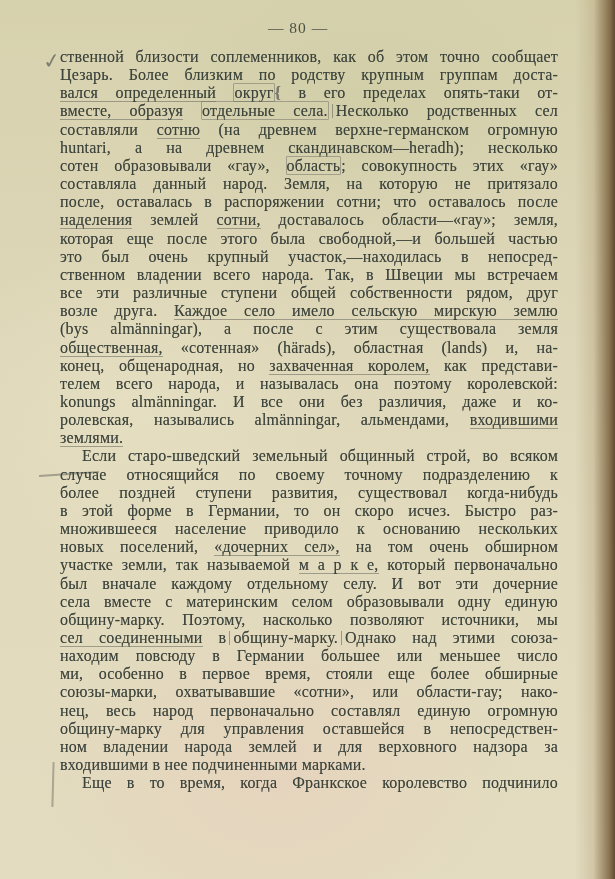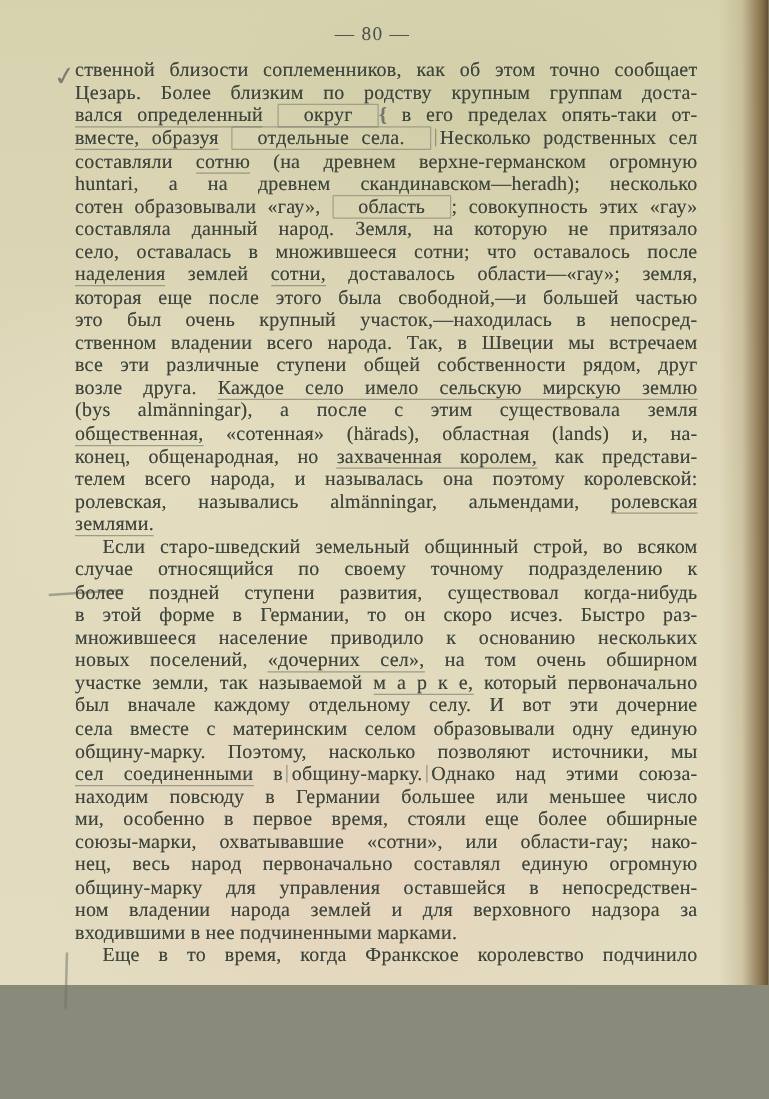--- a/index.html
+++ b/index.html
@@ -1,18 +1,18 @@
 <!DOCTYPE html>
 <html><head>
 <meta charset="utf-8">
 <style>
   html,body{margin:0;padding:0;}
   body{width:615px;height:879px;overflow:hidden;background:#8a8a7a;}
   .page{
-    position:relative;width:615px;height:788px;
+    position:relative;width:615px;height:879px;
     background:
       radial-gradient(55% 28% at 45% 88%, rgba(233,206,188,0.55), rgba(233,206,188,0) 70%),
       radial-gradient(45% 25% at 22% 46%, rgba(238,232,202,0.40), rgba(238,232,202,0) 75%),
       radial-gradient(50% 20% at 60% 12%, rgba(198,199,156,0.45), rgba(198,199,156,0) 75%),
       linear-gradient(90deg, rgba(0,0,0,0) 0%, rgba(0,0,0,0) 93.5%, rgba(166,146,104,0.30) 96.5%, rgba(122,96,60,0.85) 99.1%, rgba(88,68,42,0.95) 100%),
       linear-gradient(180deg, #d7d2ae 0%, #dcd5b6 30%, #e1dabd 60%, #e3dcc0 100%);
     font-family:"Liberation Serif","DejaVu Serif",serif;
     color:#3d443c;
   }
   .pageno{
@@ -21,21 +21,21 @@
   }
   .text-block{
     position:absolute;left:60px;top:48px;width:498px;
     font-size:16px;line-height:18.15px;letter-spacing:0.2px;
     text-shadow:0 0 0.5px rgba(61,68,60,0.55);
   }
   .line{white-space:nowrap;text-align:justify;text-align-last:justify;}
   .line.nojust{text-align-last:left;}
   .line.indent{text-indent:22px;}
   .u{border-bottom:1.6px solid rgba(112,113,102,0.60);}
-  .box{border:1.3px solid rgba(118,119,108,0.55);border-radius:1px;padding:0 20px;}
+  .box{border:1.3px solid rgba(118,119,108,0.55);border-radius:1px;padding:0 0;}
   .pencil{color:#76776c;font-weight:bold;}
   .vbar{display:inline-block;width:0;height:14px;border-left:1.6px solid rgba(112,113,102,0.65);
         vertical-align:-2px;margin:0 3px;}
   .checkmark{
     position:absolute;left:43px;top:49px;font-size:21px;color:#6f7066;
     transform:rotate(-8deg);font-family:"DejaVu Sans",sans-serif;opacity:0.85;
   }
   .margin-dash{
     position:absolute;left:39px;top:473px;width:60px;height:0;
     border-top:2px solid rgba(110,111,100,0.55);transform:rotate(-4deg);
@@ -55,32 +55,33 @@
   <div class="margin-vline"></div>
   <div class="text-block">
       <div class="line"><span>ственной близости соплеменников, как об этом точно сообщает</span></div>
       <div class="line"><span>Цезарь. Более близким по родству крупным группам доста-</span></div>
       <div class="line"><span class="u">вался определенный</span><span> </span><span class="box">округ</span><span class="pencil">{</span><span> в его пределах опять-таки от-</span></div>
       <div class="line"><span class="u">вместе, образуя</span><span> </span><span class="box">отдельные села.</span><span class="vbar"></span><span>Несколько родственных сел</span></div>
       <div class="line"><span>составляли </span><span class="u">сотню</span><span> (на древнем верхне-германском огромную</span></div>
       <div class="line"><span>huntari, а на древнем скандинавском—heradh); несколько</span></div>
       <div class="line"><span>сотен образовывали «гау», </span><span class="box">область</span><span>; совокупность этих «гау»</span></div>
       <div class="line"><span>составляла данный народ. Земля, на которую не притязало</span></div>
-      <div class="line"><span>село, оставалась в множившееся сотни; что оставалось после</span></div>
+      <div class="line"><span>после, оставалась в распоряжении сотни; что оставалось после</span></div>
       <div class="line"><span class="u">наделения</span><span> землей </span><span class="u">сотни,</span><span> доставалось области—«гау»; земля,</span></div>
       <div class="line"><span>которая еще после этого была свободной,—и большей частью</span></div>
       <div class="line"><span>это был очень крупный участок,—находилась в непосред-</span></div>
       <div class="line"><span>ственном владении всего народа. Так, в Швеции мы встречаем</span></div>
       <div class="line"><span>все эти различные ступени общей собственности рядом, друг</span></div>
       <div class="line"><span>возле друга. </span><span class="u">Каждое село имело сельскую мирскую землю</span></div>
       <div class="line"><span>(bys almänningar), а после с этим существовала земля</span></div>
       <div class="line"><span class="u">общественная,</span><span> «сотенная» (härads), областная (lands) и, на-</span></div>
       <div class="line"><span>конец, общенародная, но </span><span class="u">захваченная королем,</span><span> как представи-</span></div>
       <div class="line"><span>телем всего народа, и называлась она поэтому королевской:</span></div>
-      <div class="line"><span>ролевская, назывались almänningar, альмендами, </span><span class="u">ролевская</span></div>
+      <div class="line"><span>konungs almänningar. И все они без различия, даже и ко-</span></div>
+      <div class="line"><span>ролевская, назывались almänningar, альмендами, </span><span class="u">входившими</span></div>
       <div class="line nojust"><span class="u">землями.</span></div>
       <div class="line indent"><span>Если старо-шведский земельный общинный строй, во всяком</span></div>
       <div class="line"><span>случае относящийся по своему точному подразделению к</span></div>
       <div class="line"><span>более поздней ступени развития, существовал когда-нибудь</span></div>
       <div class="line"><span>в этой форме в Германии, то он скоро исчез. Быстро раз-</span></div>
       <div class="line"><span>множившееся население приводило к основанию нескольких</span></div>
       <div class="line"><span>новых поселений, </span><span class="u">«дочерних сел»,</span><span> на том очень обширном</span></div>
       <div class="line"><span>участке земли, так называемой </span><span class="u">м а р к е,</span><span> который первоначально</span></div>
       <div class="line"><span>был вначале каждому отдельному селу. И вот эти дочерние</span></div>
       <div class="line"><span>села вместе с материнским селом образовывали одну единую</span></div>

